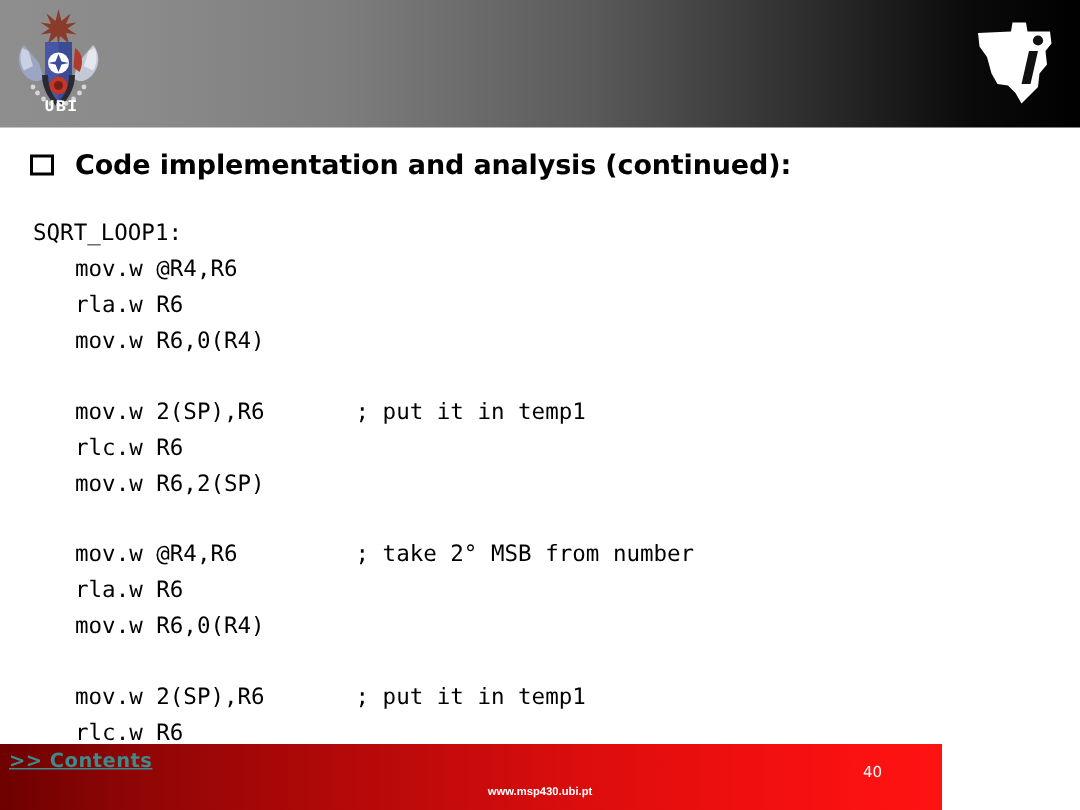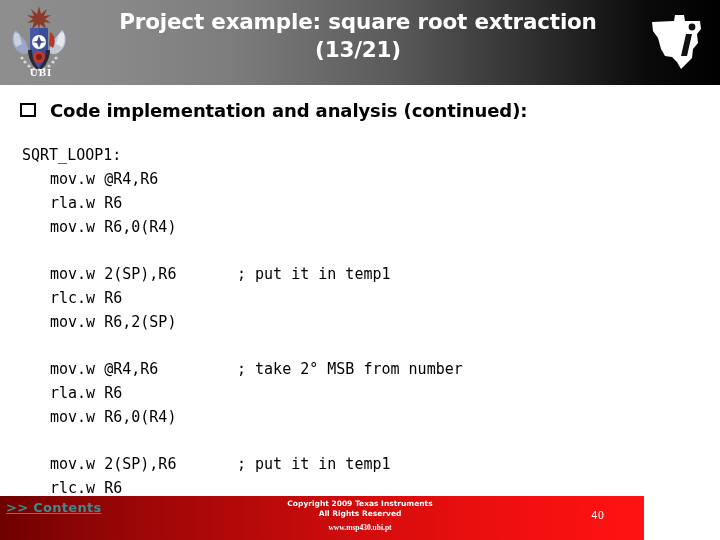--- a/index.html
+++ b/index.html
@@ -32,21 +32,21 @@
   #ubi-label {
     position: absolute;
     left: 10px;
     top: 66px;
     width: 62px;
     text-align: center;
     color: #ffffff;
     font-size: 11px;
     font-weight: bold;
     letter-spacing: 1px;
-    font-family: Liberation Serif, serif;
+    font-family: Liberation Mono, monospace;
   }
   #slide-title {
     position: absolute;
     left: 78px;
     top: 8px;
     width: 560px;
     text-align: center;
     color: #ffffff;
     font-size: 21.5px;
     font-weight: bold;
@@ -119,21 +119,20 @@
 
   
   #footer {
     position: absolute;
     left: 0;
     top: 496px;
     width: 628px;
     height: 44px;
     background: linear-gradient(to right, #6e0000 0%, #8b0505 12%, #a60707 28%, #c00a0a 45%, #dc0d0d 62%, #ee0f0f 78%, #fb1111 92%, #ff1212 100%);
     overflow: hidden;
-    padding-left: 16px;
   }
   #contents-link {
     position: absolute;
     left: 6px;
     top: 4px;
     color: #3d8b8b;
     font-size: 13px;
     font-weight: bold;
     text-decoration: underline;
     font-family: "DejaVu Sans", sans-serif;
@@ -153,21 +152,21 @@
   }
   #site-url {
     position: absolute;
     left: 0;
     top: 27px;
     width: 720px;
     text-align: center;
     color: #ffffff;
     font-size: 7.5px;
     font-weight: bold;
-    font-family: Liberation Serif, serif;
+    font-family: Liberation Sans, sans-serif;
   }
   #page-number {
     position: absolute;
     right: 40px;
     top: 14px;
     color: #ffffff;
     font-size: 10px;
     font-family: "DejaVu Sans", sans-serif;
   }
 </style>
@@ -206,24 +205,20 @@
         <circle cx="28" cy="67" r="1.6"></circle>
       <circle cx="33" cy="68" r="1.6"></circle>
         <circle cx="38" cy="67" r="1.6"></circle>
       <circle cx="43" cy="64" r="1.6"></circle>
         <circle cx="47" cy="60" r="1.6"></circle>
       <circle cx="50" cy="56" r="1.6"></circle>
     </g>
   </svg>
   <div id="ubi-label">UBI</div>
 
-  <div id="slide-title">
-    <div>Project example: square root extraction</div>
-    <div>(13/21)</div>
-  </div>
 
   <svg id="ti-logo" viewBox="0 0 62 60">
 
     <path d="M4 10 L26 9 L27 3 L36 3 L37 9 L52 9 L53 17 L49 22 L50 31 L45 37 L44 46 L38 52 L33 57 L29 50 L24 45 L17 44 L13 37 L10 26 L5 19 Z" fill="#ffffff"></path>
 
     <path d="M38 22 L44 22 L39 44 L33 44 Z" fill="#111111"></path>
 
     <circle cx="44" cy="15" r="3.4" fill="#111111"></circle>
   </svg>
 </div>
@@ -251,19 +246,15 @@
       <div class="code-line"><span class="code-text indent">mov.w R6,0(R4)</span></div>
     </div>
     <div class="code-block">
       <div class="code-line"><span class="code-text indent">mov.w 2(SP),R6</span><span class="code-comment">; put it in temp1</span></div>
       <div class="code-line"><span class="code-text indent">rlc.w R6</span></div>
     </div>
   </div>
 
 <div id="footer">
   <a id="contents-link" href="#">&gt;&gt; Contents</a>
-  <div id="copyright">
-    <div>Copyright 2009 Texas Instruments</div>
-    <div>All Rights Reserved</div>
-  </div>
   <div id="site-url">www.msp430.ubi.pt</div>
   <div id="page-number">40</div>
 </div>
 
 </body></html>

